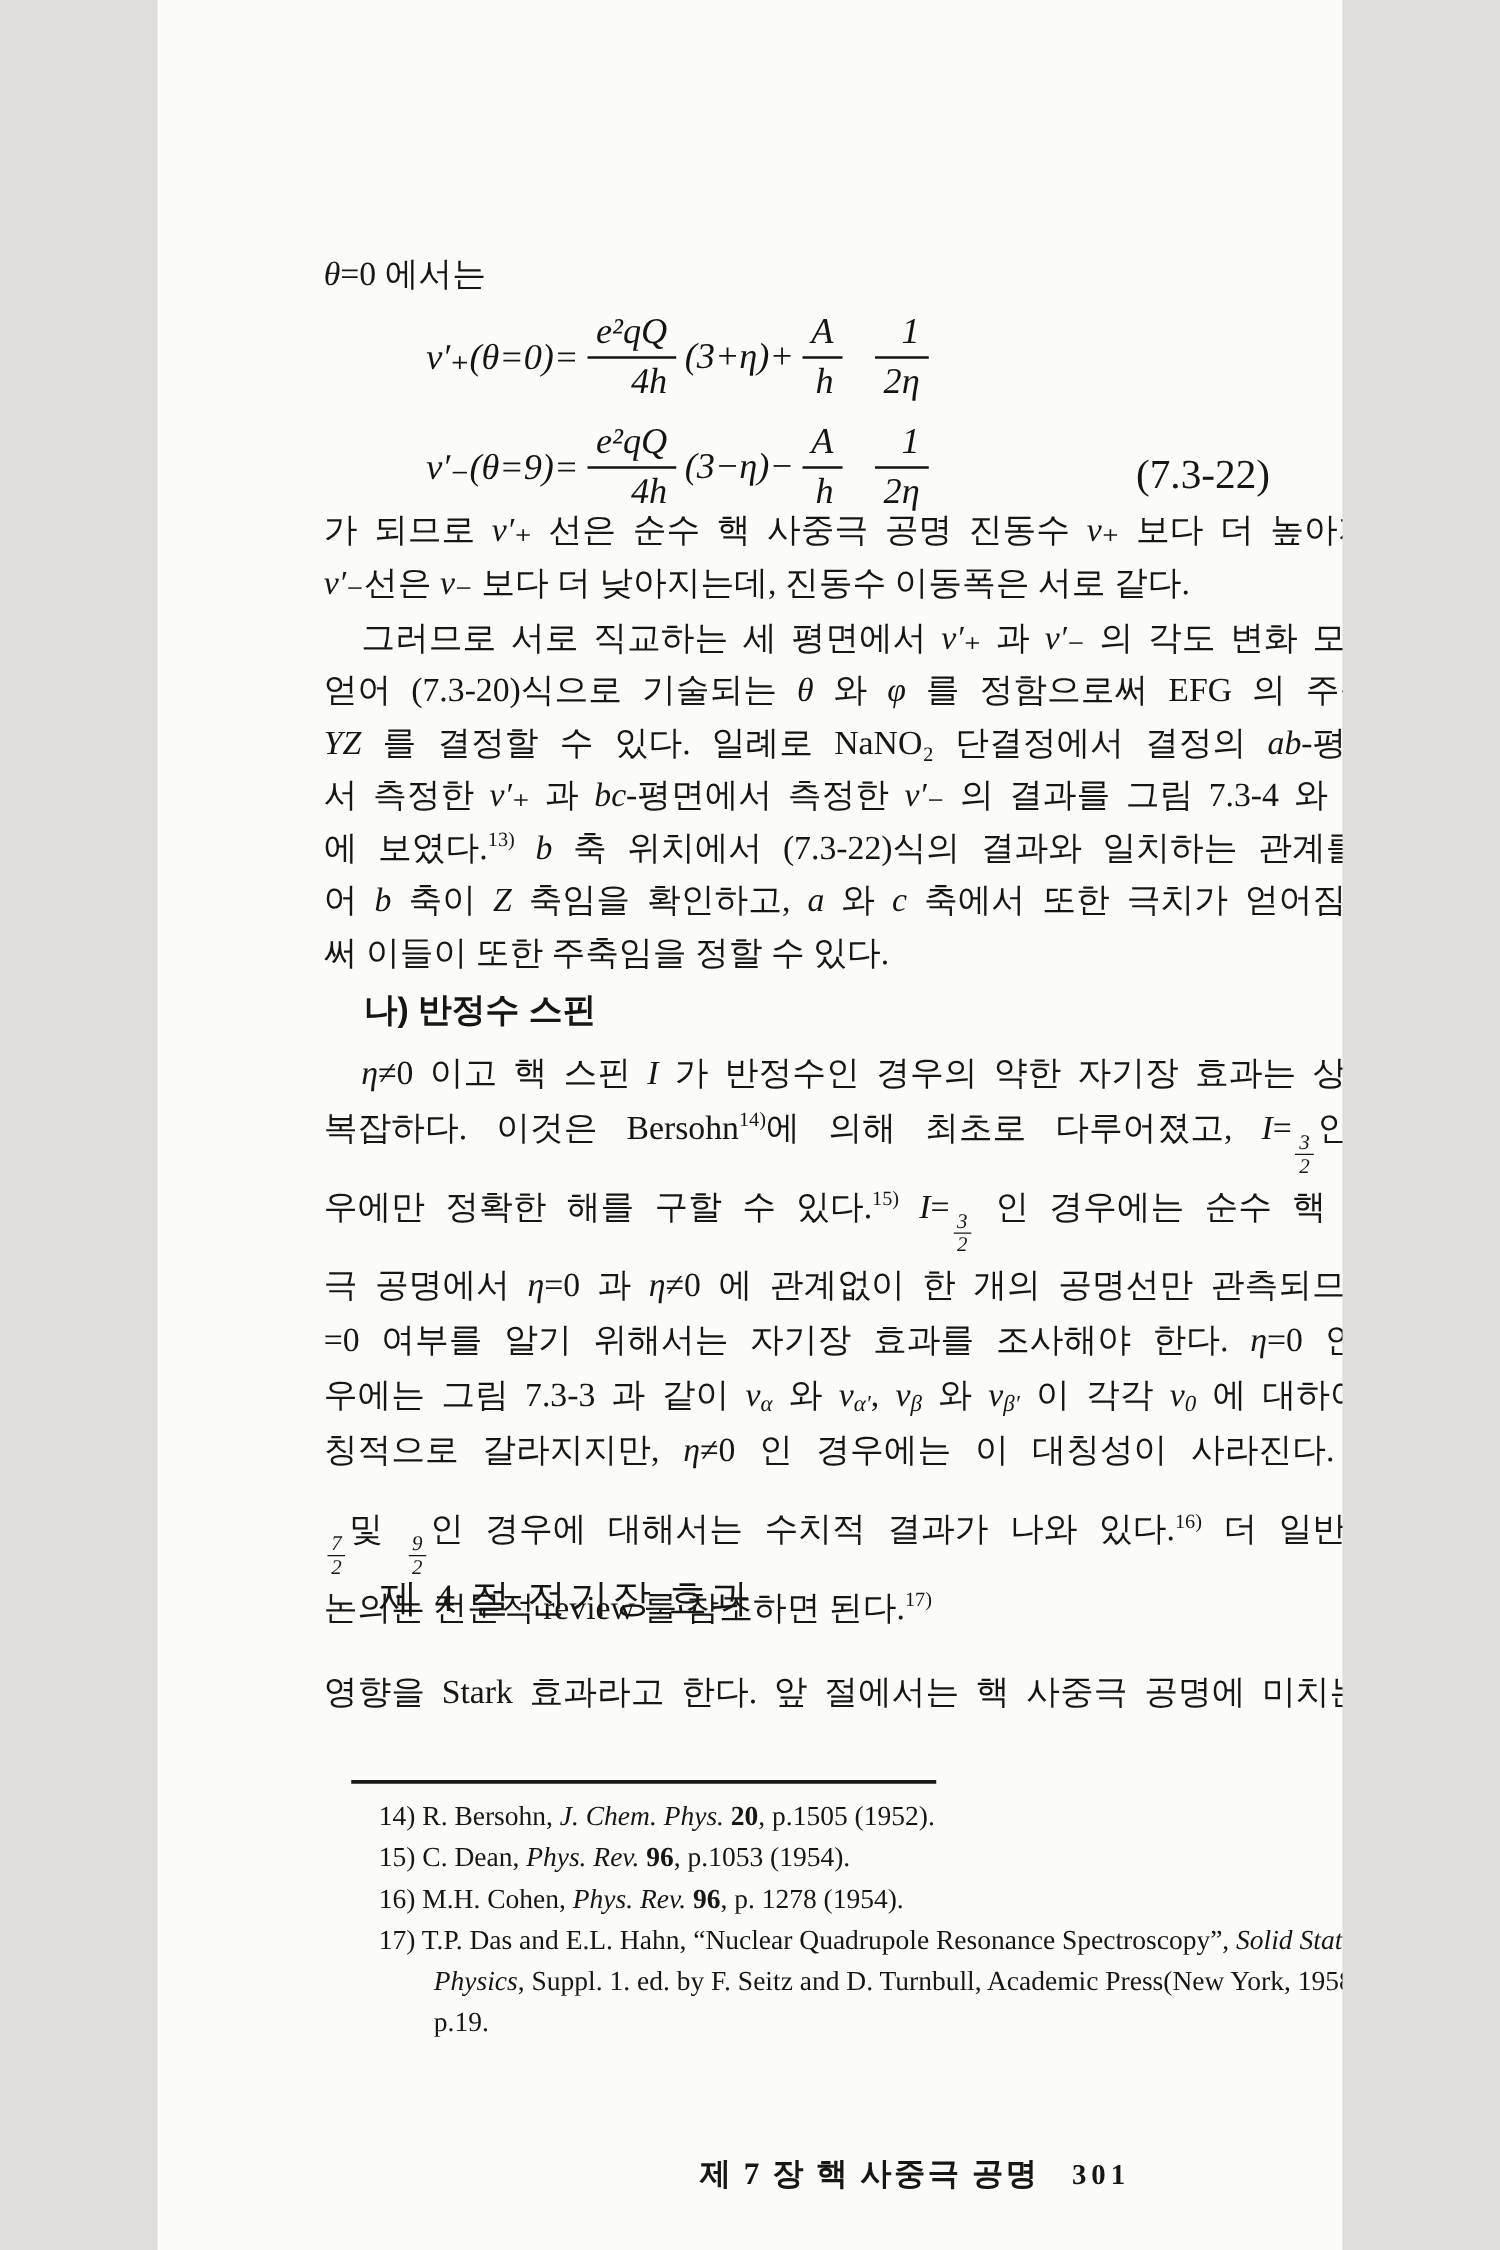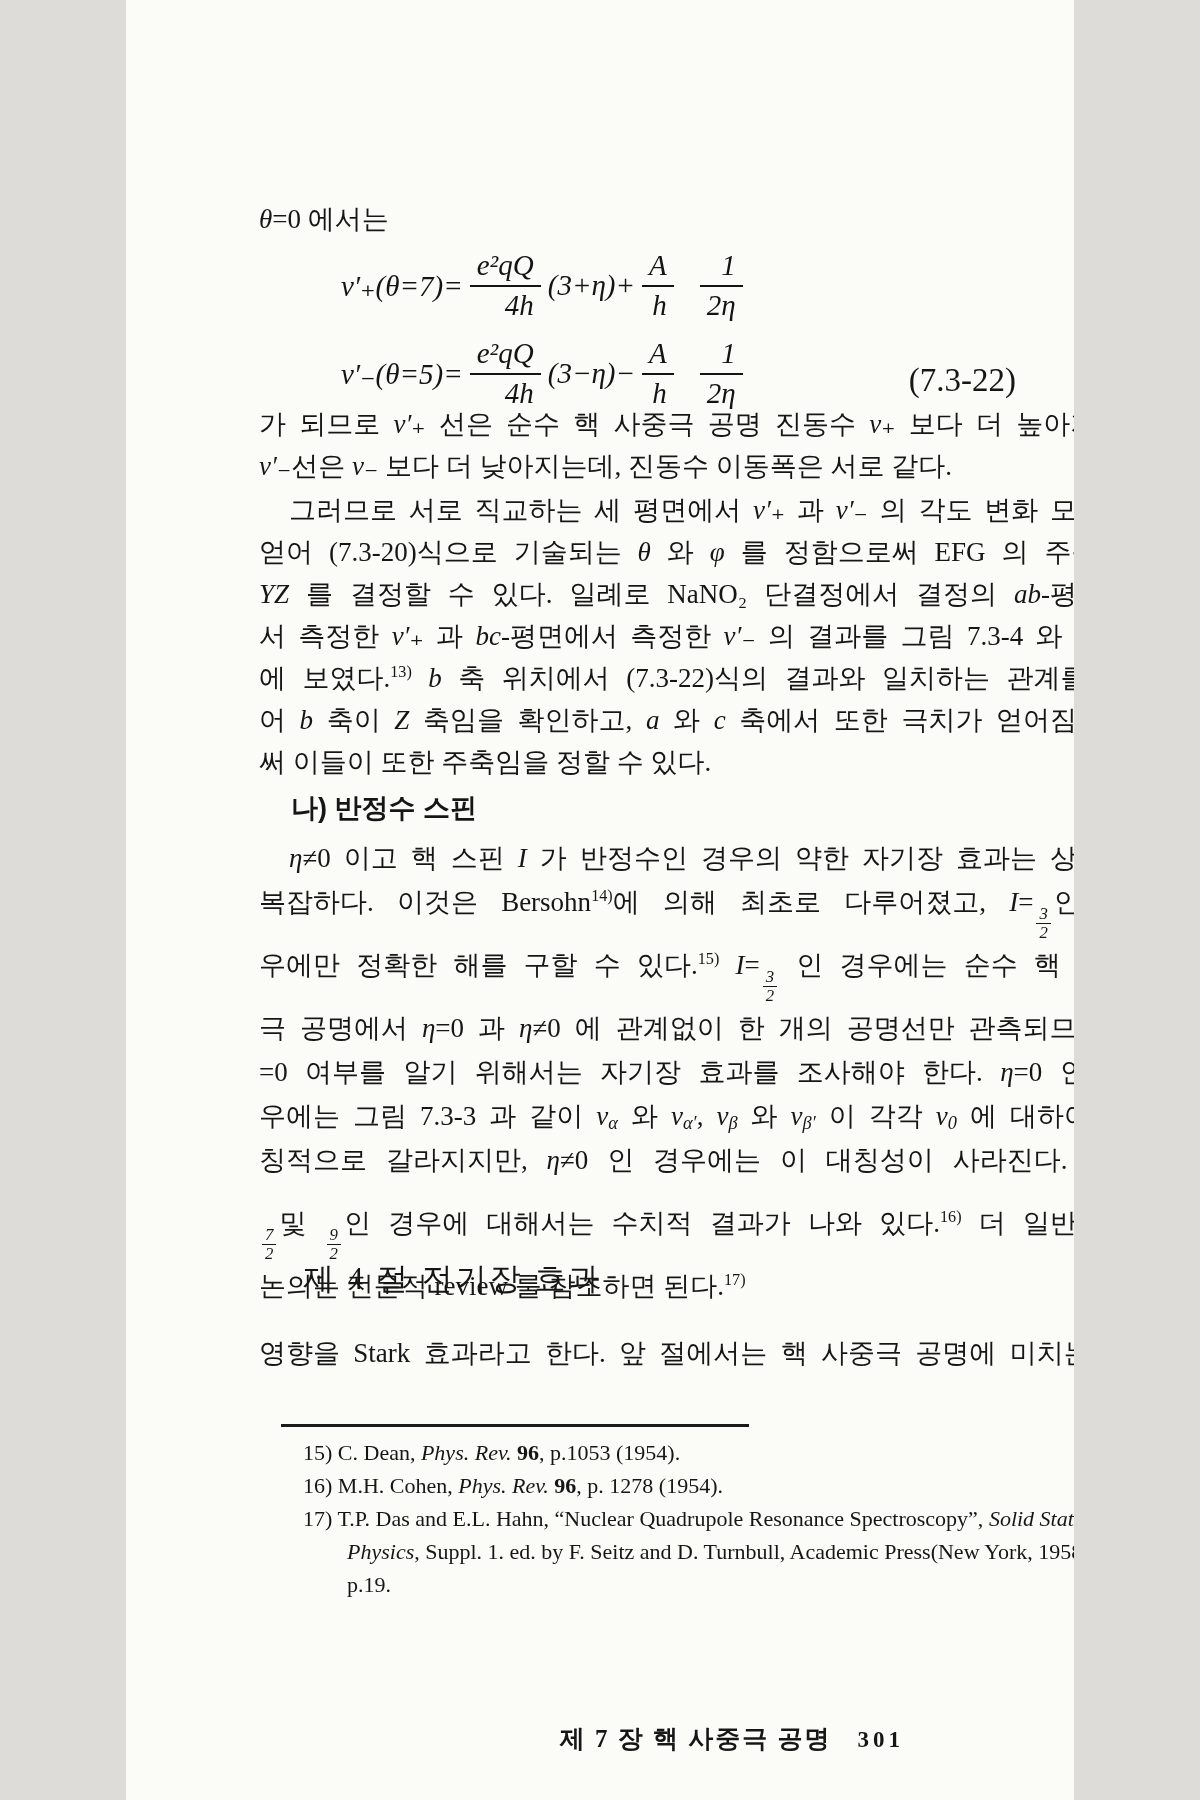--- a/index.html
+++ b/index.html
@@ -45,39 +45,39 @@
 </head>
 <body>
 
 <div class="page">
 
   <div class="block" style="top:198px;">
     <div class="line short"><i>θ</i>=0 에서는</div>
   </div>
 
   <div class="eqrow" style="top:250px;">
-    <span class="piece">ν′₊(θ=7)=</span>
+    <span class="piece">ν′₊(θ=0)=</span>
     <span class="frac">
       <span class="num">e²qQ</span>
       <span class="den">4h</span>
     </span>
     <span class="piece">(3+η)+</span>
     <span class="frac">
       <span class="num">A</span>
       <span class="den">h</span>
     </span>
     <span class="gap"></span>
     <span class="frac">
       <span class="num">1</span>
       <span class="den">2η</span>
     </span>
   </div>
 
   <div class="eqrow" style="top:338px;">
-    <span class="piece">ν′₋(θ=5)=</span>
+    <span class="piece">ν′₋(θ=9)=</span>
     <span class="frac">
       <span class="num">e²qQ</span>
       <span class="den">4h</span>
     </span>
     <span class="piece">(3−η)−</span>
     <span class="frac">
       <span class="num">A</span>
       <span class="den">h</span>
     </span>
     <span class="gap"></span>
@@ -132,20 +132,21 @@
     </div>
 
   <div class="block section-heading" style="top:1256px;">제 4 절 전기장 효과</div>
 
   <div class="block" style="top:1332px;">
       <div class="line">영향을 Stark 효과라고 한다. 앞 절에서는 핵 사중극 공명에 미치는 약</div>
     </div>
 
   <div class="footrule" style="top:1424px;"></div>
   <div class="block footnotes" style="top:1436px;left:177px;width:830px;">
+      <div class="line">14) R. Bersohn, <i>J. Chem. Phys.</i> <b>20</b>, p.1505 (1952).</div>
       <div class="line">15) C. Dean, <i>Phys. Rev.</i> <b>96</b>, p.1053 (1954).</div>
       <div class="line">16) M.H. Cohen, <i>Phys. Rev.</i> <b>96</b>, p. 1278 (1954).</div>
       <div class="line">17) T.P. Das and E.L. Hahn, “Nuclear Quadrupole Resonance Spectroscopy”, <i>Solid State Physics</i>, Suppl. 1. ed. by F. Seitz and D. Turnbull, Academic Press(New York, 1958), p.19.</div>
     </div>
 
   <div class="pagefooter" style="top:1722px;">
     <span>제 7 장   핵  사중극  공명</span><span class="pgnum">301</span>
   </div>
 
 </div>

